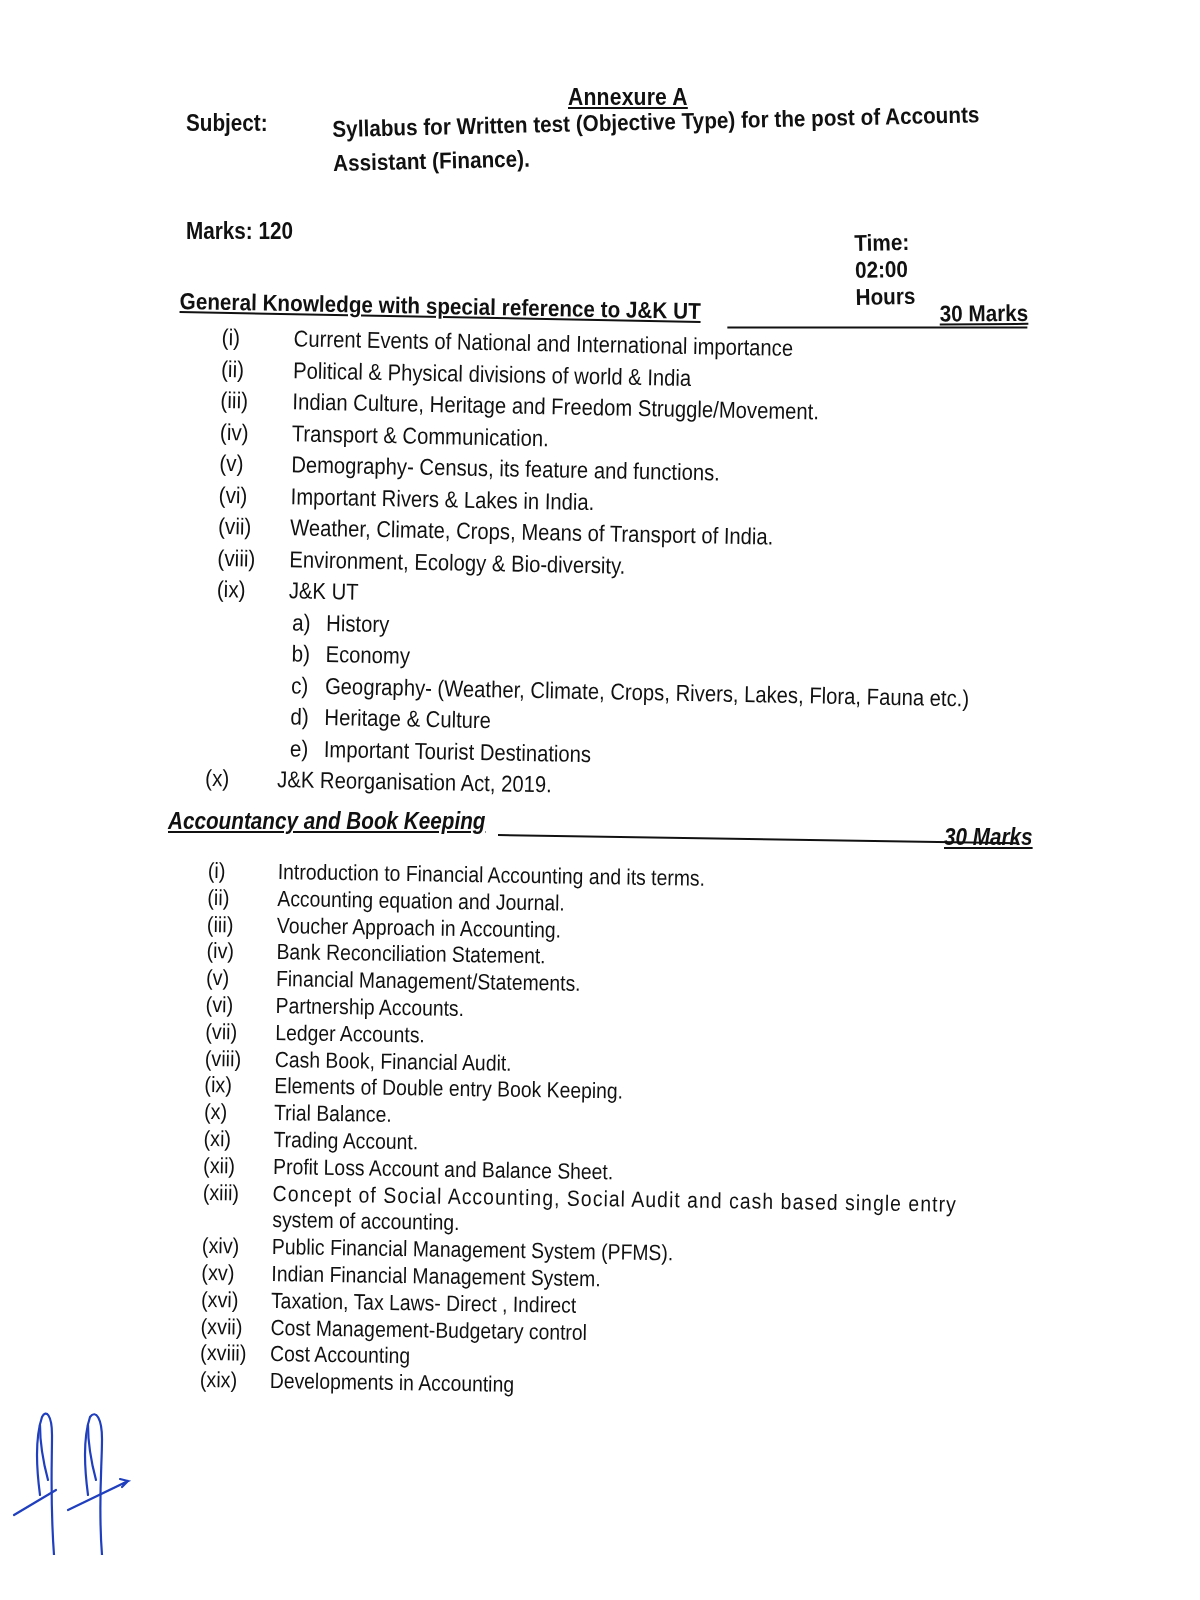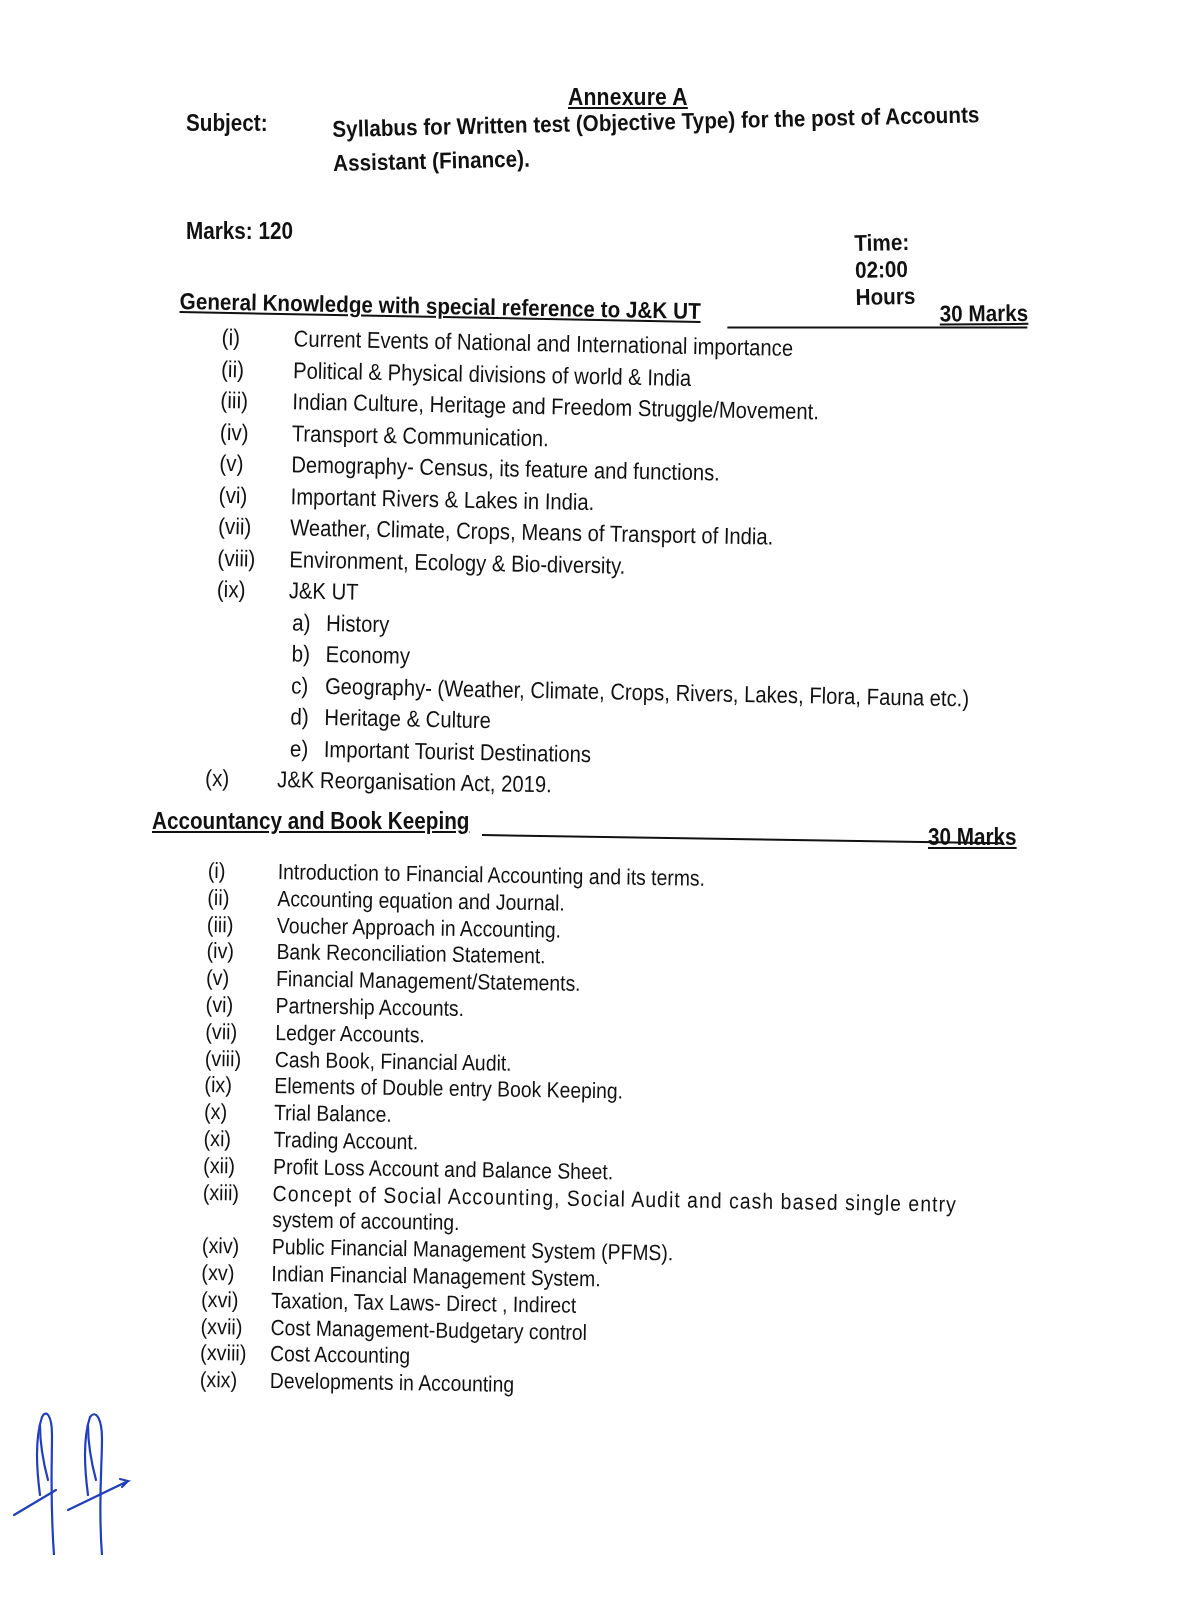--- a/index.html
+++ b/index.html
@@ -108,21 +108,21 @@
     <div class="row sub">
         <span class="num">e)</span>
         <span class="txt">Important Tourist Destinations</span>
       </div>
     <div class="row" style="margin-left:-8px;">
         <span class="num">(x)</span>
         <span class="txt">J&amp;K Reorganisation Act, 2019.</span>
       </div>
   </div>
 
-  <div class="section-head" style="left:152px; top:808px;">
+  <div class="section-head" style="left:168px; top:808px;font-style:italic;">
     <span class="title">Accountancy and Book Keeping</span>
     <span class="rule" style="left:330px; top:26px; width:520px; transform: rotate(0.9deg); transform-origin:left;"></span>
     <span class="marks-right" style="left:776px; top:16px;">30 Marks</span>
   </div>
 
   <div class="list2" style="left:208px; top:858px; transform: rotate(0.9deg); transform-origin:left top;">
     <div class="row">
         <span class="num">(i)</span>
         <span class="txt">Introduction to Financial Accounting and its terms.</span>
       </div>

